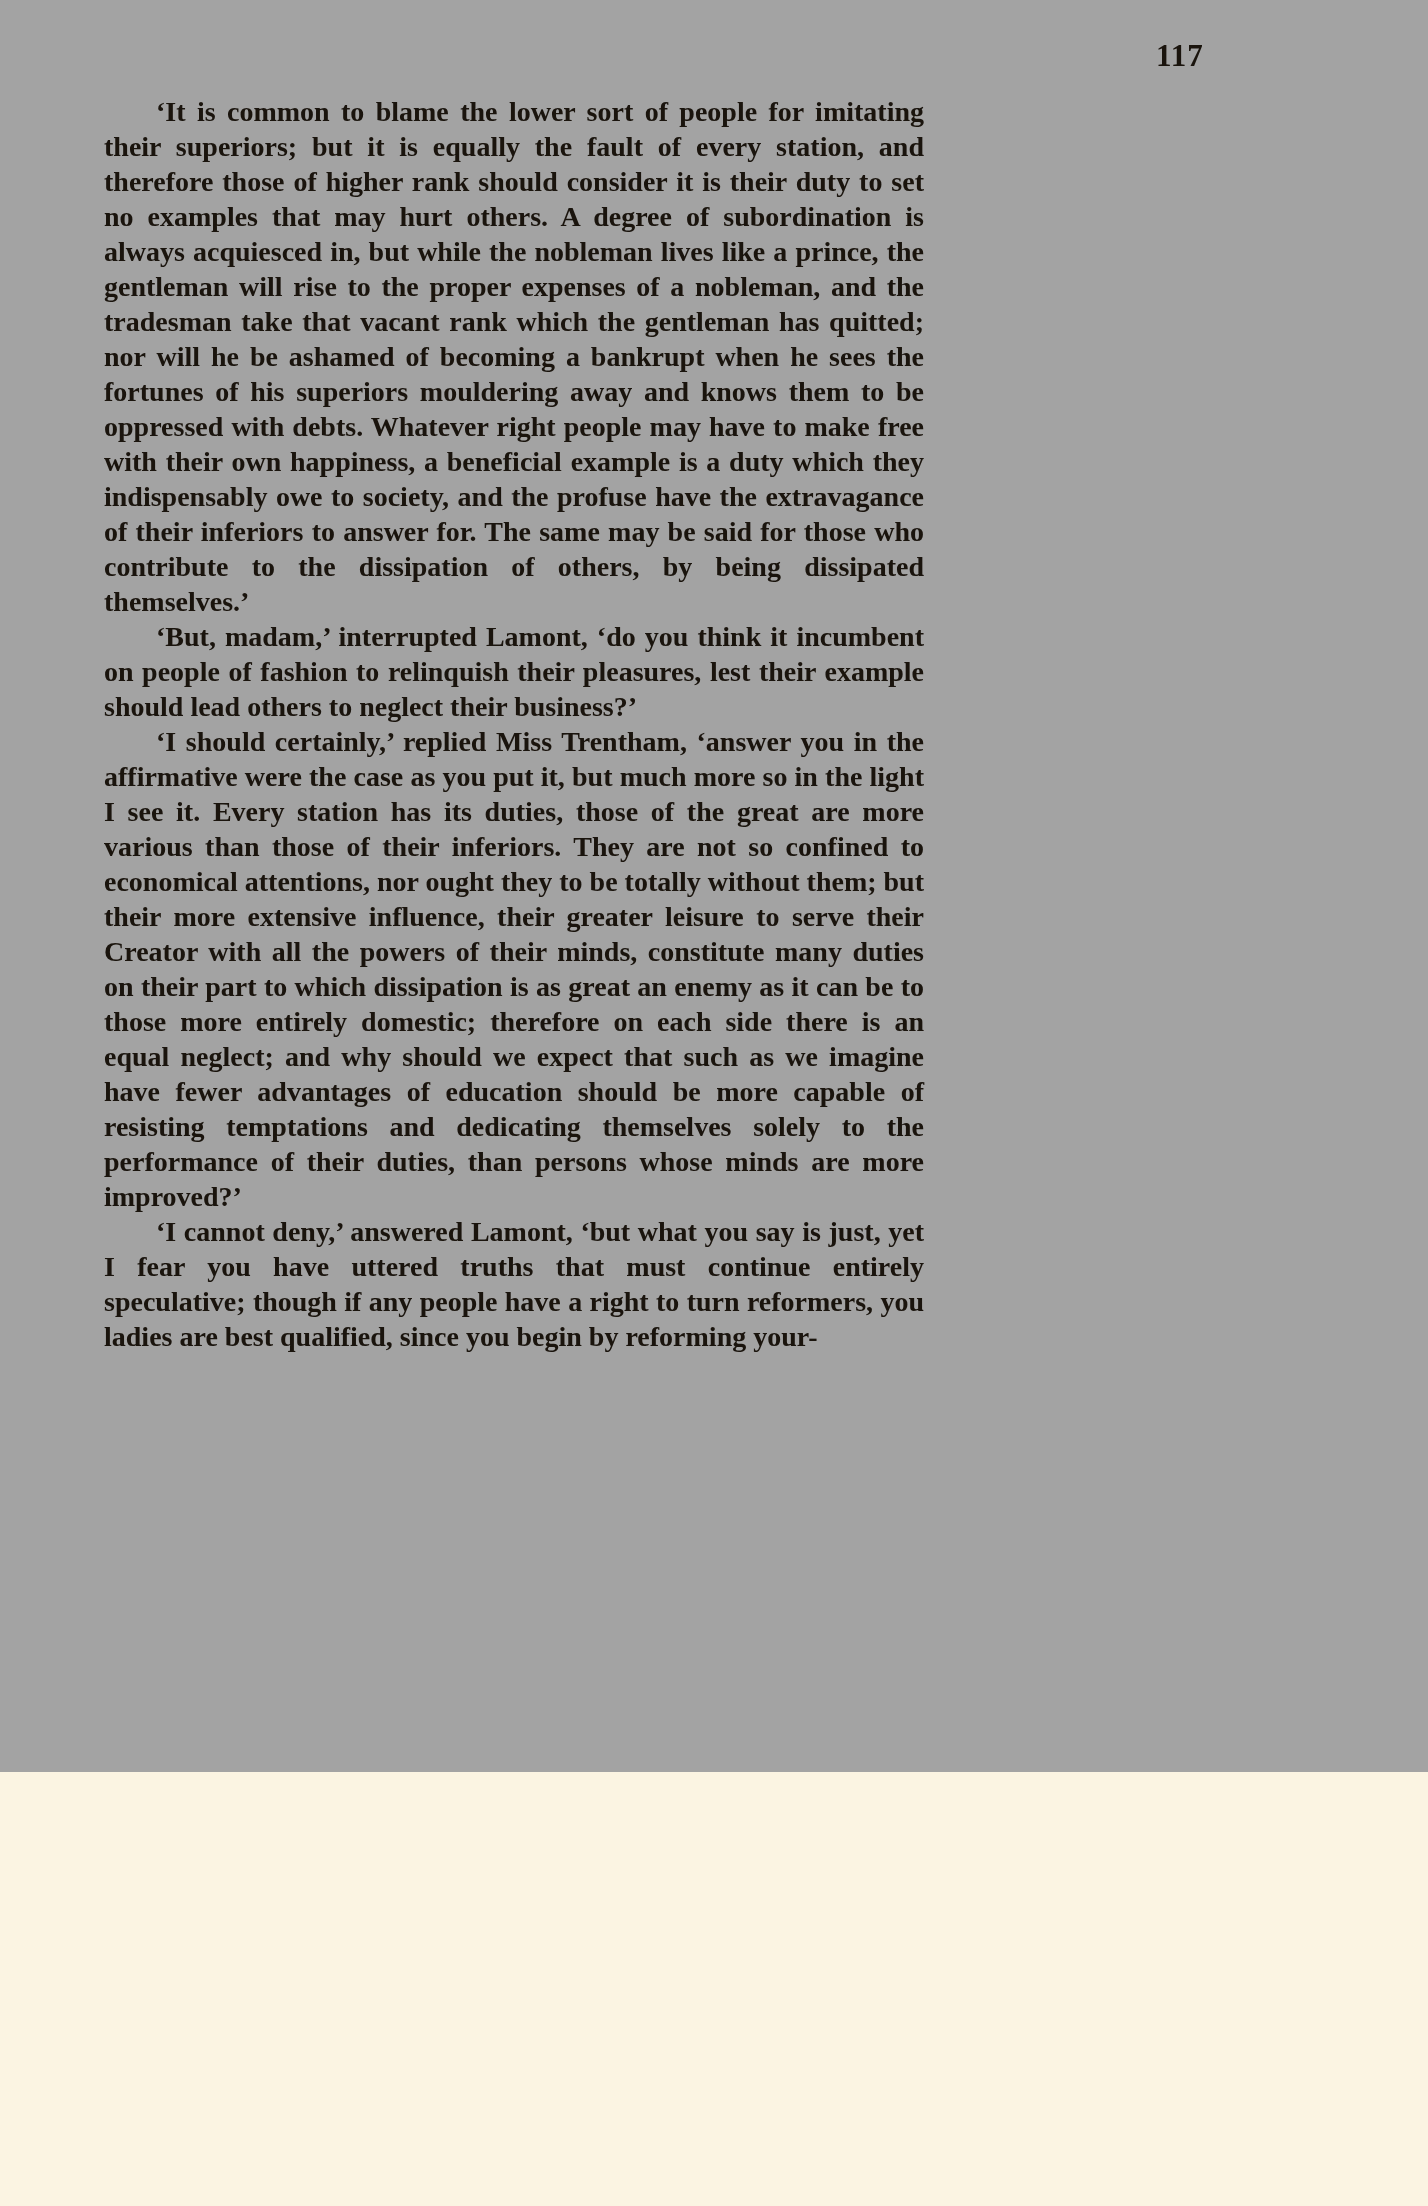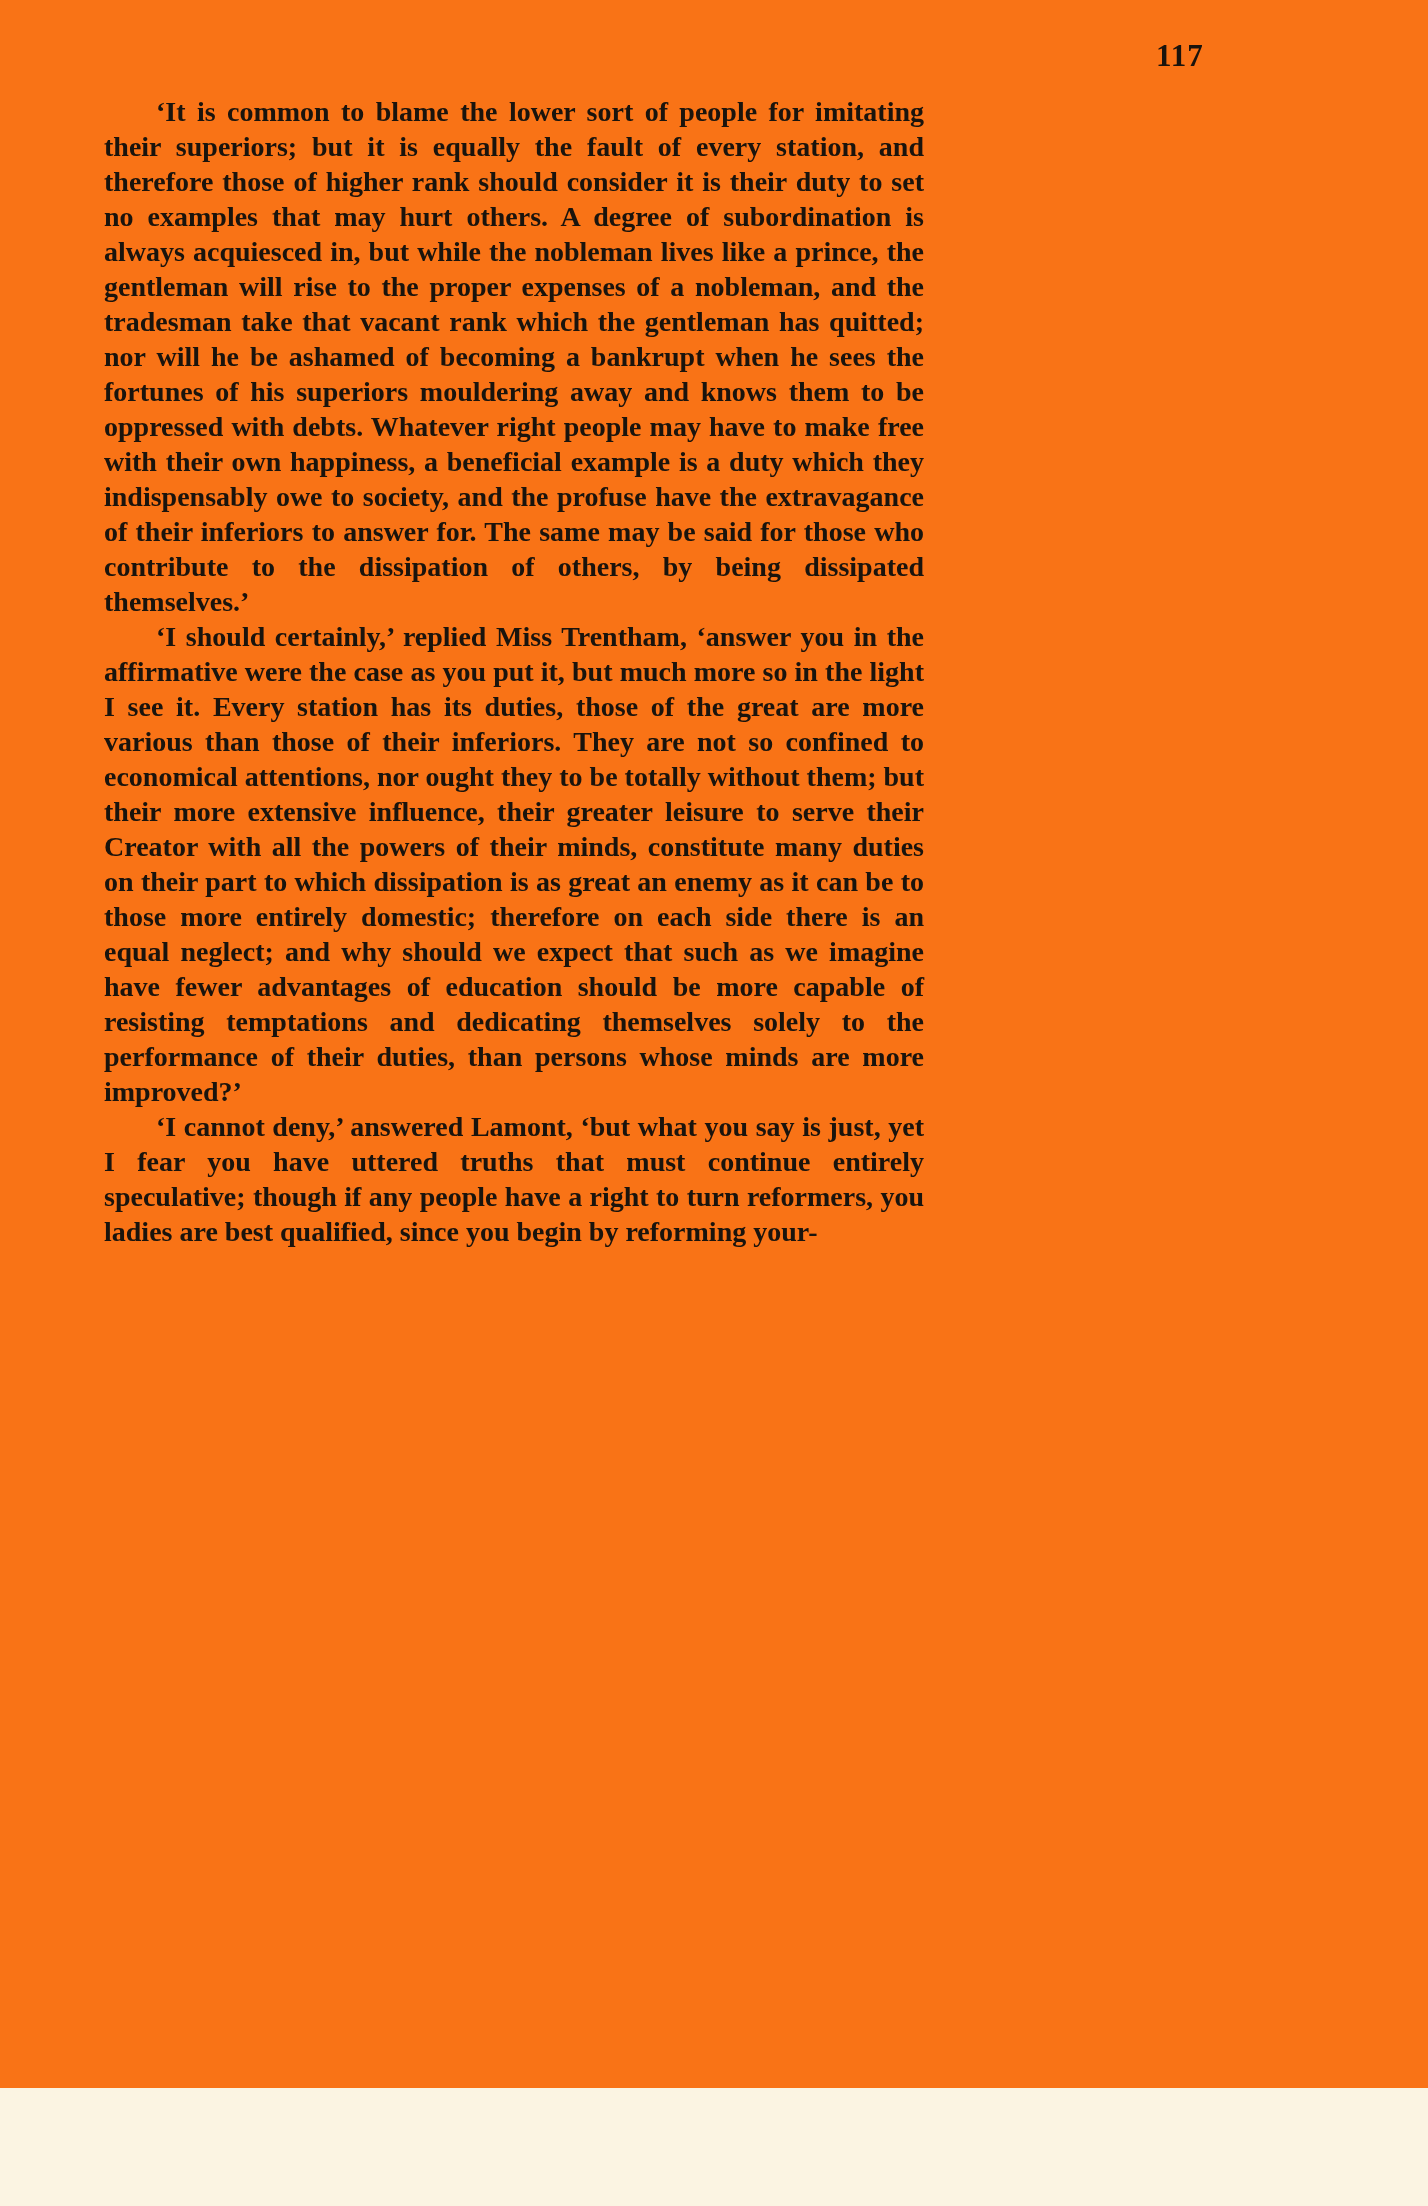--- a/index.html
+++ b/index.html
@@ -9,22 +9,22 @@
   body {
     width: 1428px;
     height: 2206px;
     background: #fbf4e2;
     font-family: "Liberation Serif", serif;
     overflow: hidden;
   }
   .page {
     position: relative;
     width: 1428px;
-    height: 2088px;
-    background: #f97316;
+    height: 1772px;
+    background: #a3a3a3;
   }
   .page-number {
     position: absolute;
     top: 38px;
     left: 1156px;
     width: 120px;
     font-size: 31px;
     font-weight: bold;
     color: #1a140d;
     letter-spacing: 1px;
@@ -46,16 +46,17 @@
     text-indent: 52px;
   }
 </style>
 </head>
 <body>
 
 <div class="page">
   <div class="page-number">117</div>
   <div class="text-block">
     <p class="para">‘It is common to blame the lower sort of people for imitating their superiors; but it is equally the fault of every station, and therefore those of higher rank should consider it is their duty to set no examples that may hurt others. A degree of subordination is always acquiesced in, but while the nobleman lives like a prince, the gentleman will rise to the proper expenses of a nobleman, and the tradesman take that vacant rank which the gentleman has quitted; nor will he be ashamed of becoming a bankrupt when he sees the fortunes of his superiors mouldering away and knows them to be oppressed with debts. Whatever right people may have to make free with their own happiness, a beneficial example is a duty which they indispensably owe to society, and the profuse have the extravagance of their inferiors to answer for. The same may be said for those who contribute to the dissipation of others, by being dissipated themselves.’</p>
+    <p class="para">‘But, madam,’ interrupted Lamont, ‘do you think it incumbent on people of fashion to relinquish their pleasures, lest their example should lead others to neglect their business?’</p>
     <p class="para">‘I should certainly,’ replied Miss Trentham, ‘answer you in the affirmative were the case as you put it, but much more so in the light I see it. Every station has its duties, those of the great are more various than those of their inferiors. They are not so confined to economical attentions, nor ought they to be totally without them; but their more extensive influence, their greater leisure to serve their Creator with all the powers of their minds, constitute many duties on their part to which dissipation is as great an enemy as it can be to those more entirely domestic; therefore on each side there is an equal neglect; and why should we expect that such as we imagine have fewer advantages of education should be more capable of resisting temptations and dedicating themselves solely to the performance of their duties, than persons whose minds are more improved?’</p>
     <p class="para">‘I cannot deny,’ answered Lamont, ‘but what you say is just, yet I fear you have uttered truths that must continue entirely speculative; though if any people have a right to turn reformers, you ladies are best qualified, since you begin by reforming your-</p>
   </div>
 </div>
 
 </body></html>

